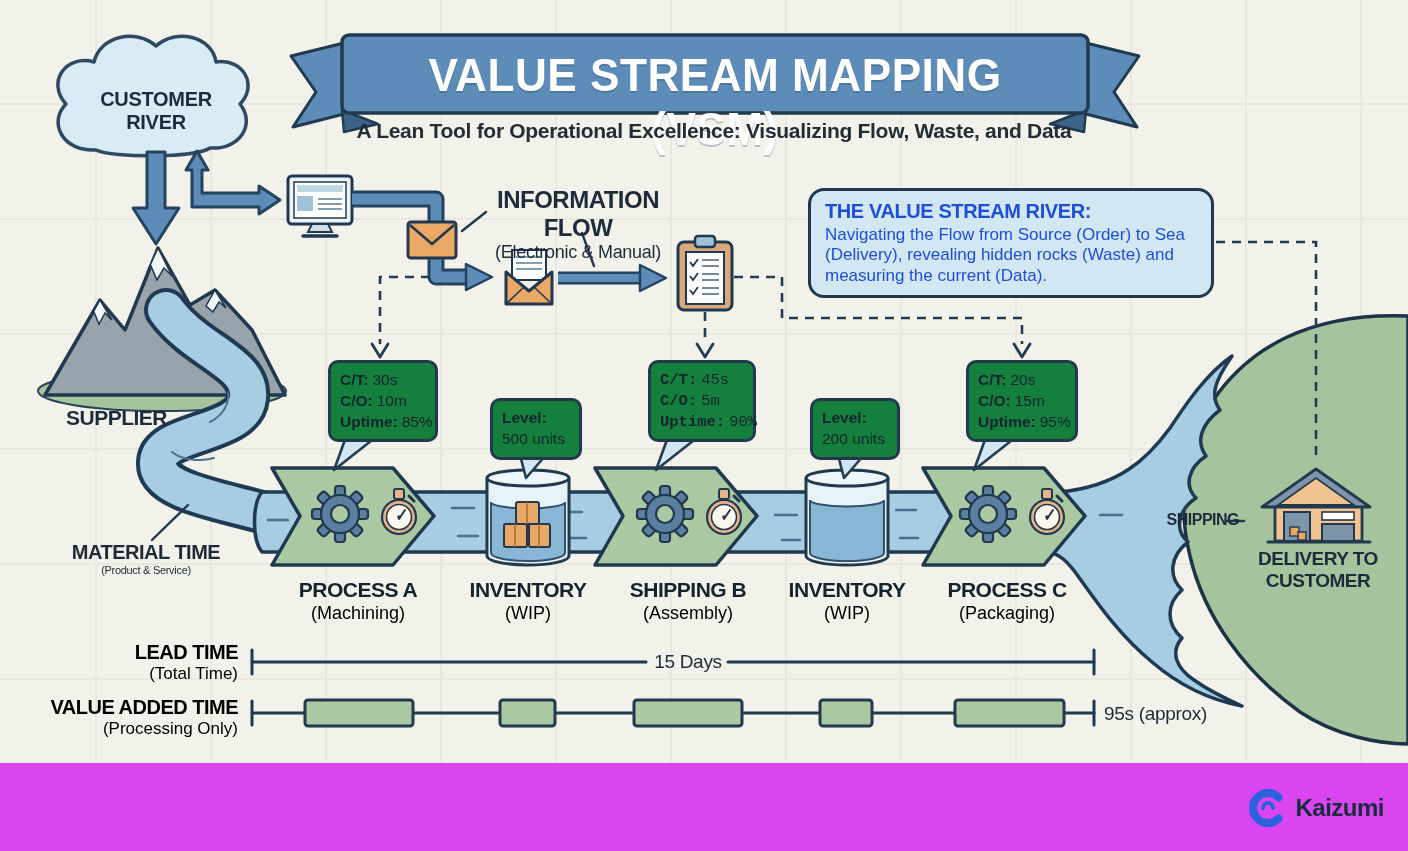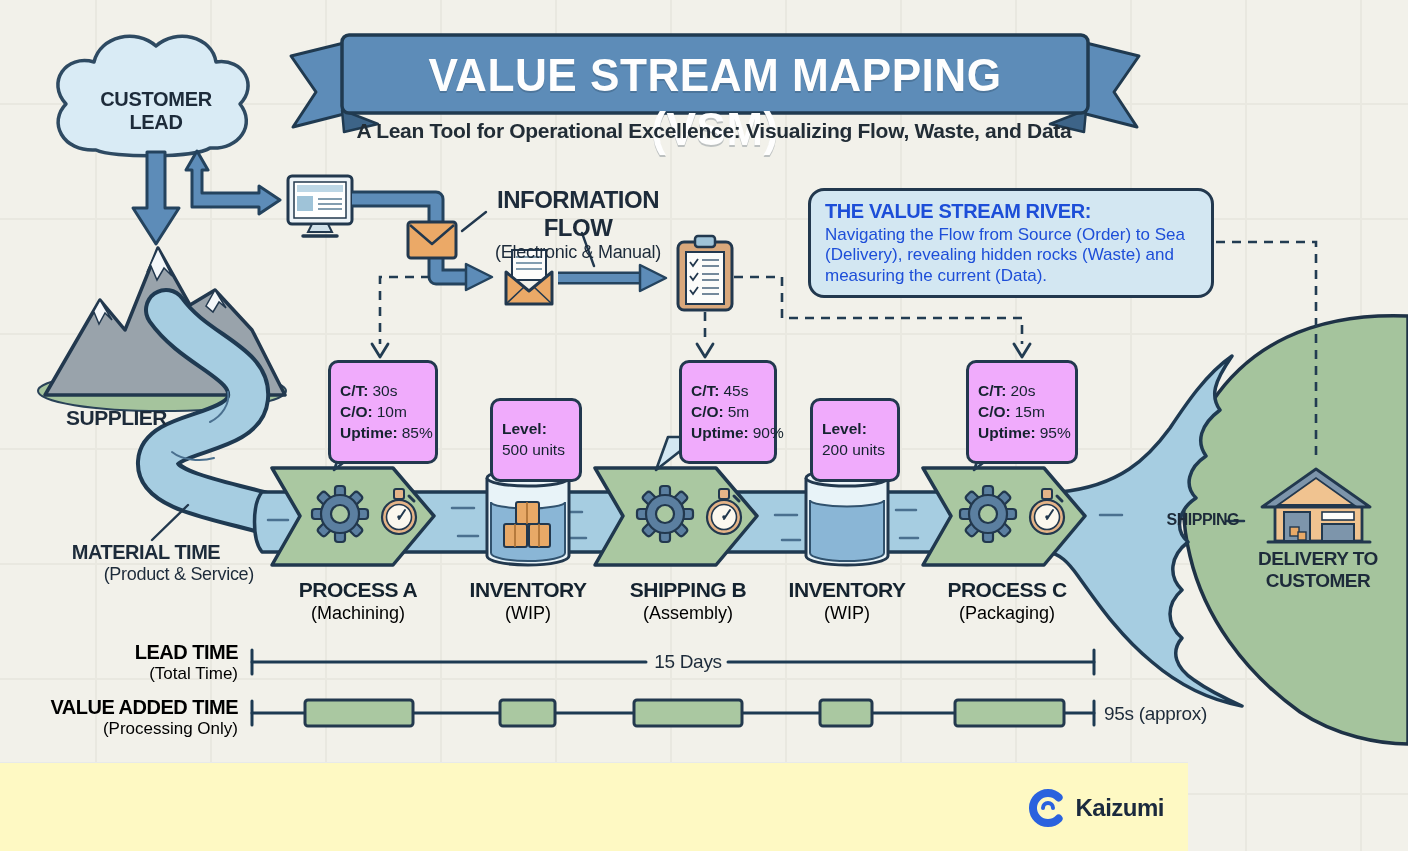--- a/index.html
+++ b/index.html
@@ -18,41 +18,41 @@
   .b{font-weight:bold;}
   .ctr{text-align:center;}
   .banner-title{
     left:344px;top:48px;width:742px;text-align:center;
     font-size:46px;font-weight:bold;color:#fefefe;letter-spacing:0.5px;
     text-shadow:0 2px 0 rgba(30,50,70,.25);
     transform:scaleX(.96);
   }
   .banner-sub{left:340px;top:119px;width:748px;text-align:center;font-size:21px;font-weight:bold;color:#222d36;}
   .callout{
-    position:absolute;z-index:2;background:#f0abfc;border:3px solid #22384e;
-    border-radius:10px;padding:18px 9px;font-size:15.5px;line-height:1.34;color:#15232f;
+    position:absolute;z-index:2;background:#15803d;border:3px solid #22384e;
+    border-radius:10px;padding:7px 9px;font-size:15.5px;line-height:1.34;color:#15232f;
     box-sizing:border-box;
   }
   .callout b{margin-right:4px;}
   .note{
     position:absolute;z-index:2;left:808px;top:188px;width:406px;height:110px;
     background:#d3e7f2;border:3.5px solid #22384e;border-radius:16px;
     box-sizing:border-box;padding:9px 14px;color:#1d4ed8;
   }
   .note .nt{font-size:20px;font-weight:bold;margin-bottom:2px;letter-spacing:-0.4px;}
   .note .nb{font-size:17px;line-height:1.2;}
   .station{position:absolute;z-index:2;width:180px;text-align:center;}
   .station .sn{font-size:21px;font-weight:bold;color:#15232f;letter-spacing:-0.5px;}
   .station .sd{font-size:18px;color:#000000;margin-top:1px;}
   .tl-label{position:absolute;z-index:2;left:0;width:238px;text-align:right;}
   .tl-label .sn{font-size:20px;font-weight:bold;letter-spacing:-0.5px;padding-left:44px;}
   .tl-label .sd{font-size:17px;}
   #footer{
-    position:absolute;z-index:2;left:0;top:762px;width:1188px;height:89px;
-    background:#fef9c3;border-top:1px solid #e7eaea;
+    position:absolute;z-index:2;left:0;top:762px;width:1408px;height:89px;
+    background:#d946ef;border-top:1px solid #e7eaea;
   }
   #brand-row{position:absolute;right:24px;top:26px;display:flex;align-items:center;gap:8px;}
   #brand-text{font-size:24px;font-weight:bold;color:#1b2a3d;letter-spacing:-0.5px;}
 </style>
 </head>
 <body>
 
 <svg id="art" width="1408" height="851" viewBox="0 0 1408 851">
   <defs>
     <g id="gear">
@@ -261,49 +261,49 @@
   <g stroke="#22384e" stroke-width="2.4" stroke-linecap="round">
     <path d="M462,231 L486,212"></path>
     <path d="M582,233 L594,266"></path>
     <path d="M152,540 L188,505"></path>
   </g>
 </svg>
 
 <div class="t banner-title">VALUE STREAM MAPPING (VSM)</div>
 <div class="t banner-sub">A Lean Tool for Operational Excellence: Visualizing Flow, Waste, and Data</div>
 
-<div class="t b ctr" style="left:85px;top:88px;width:142px;font-size:20px;line-height:1.15;">CUSTOMER LEAD</div>
+<div class="t b ctr" style="left:85px;top:88px;width:142px;font-size:20px;line-height:1.15;">CUSTOMER RIVER</div>
 
 <div class="t" style="left:460px;top:186px;width:236px;text-align:center;">
   <div class="b" style="font-size:24px;letter-spacing:-0.5px;">INFORMATION FLOW</div>
   <div style="font-size:18px;">(Electronic &amp; Manual)</div>
 </div>
 
 <div class="note">
   <div class="nt">THE VALUE STREAM RIVER:</div>
   <div class="nb">Navigating the Flow from Source (Order) to Sea (Delivery), revealing hidden rocks (Waste) and measuring the current (Data).</div>
 </div>
 
 <div class="t b" style="left:66px;top:406px;font-size:21px;letter-spacing:-0.5px;">SUPPLIER</div>
 
 <div class="t ctr" style="left:38px;top:541px;width:216px;">
   <div class="b" style="font-size:20px;letter-spacing:-0.5px;">MATERIAL TIME</div>
-  <div style="font-size:18px;text-align:right;">(Product &amp; Service)</div>
+  <div style="font-size:11px;">(Product &amp; Service)</div>
 </div>
 
 <div class="callout" style="left:328px;top:360px;width:110px;">
   <div><b>C/T:</b><span>30s</span></div>
   <div><b>C/O:</b><span>10m</span></div>
   <div><b>Uptime:</b><span>85%</span></div>
 </div>
 <div class="callout" style="left:490px;top:398px;width:92px;">
   <div><b>Level:</b></div>
   <div><span>500 units</span></div>
 </div>
-<div class="callout" style="left:679px;top:360px;width:98px;">
+<div class="callout" style="left:648px;top:360px;width:108px;font-family:Liberation Mono, monospace;">
   <div><b>C/T:</b><span>45s</span></div>
   <div><b>C/O:</b><span>5m</span></div>
   <div><b>Uptime:</b><span>90%</span></div>
 </div>
 <div class="callout" style="left:810px;top:398px;width:90px;">
   <div><b>Level:</b></div>
   <div><span>200 units</span></div>
 </div>
 <div class="callout" style="left:966px;top:360px;width:112px;">
   <div><b>C/T:</b><span>20s</span></div>

